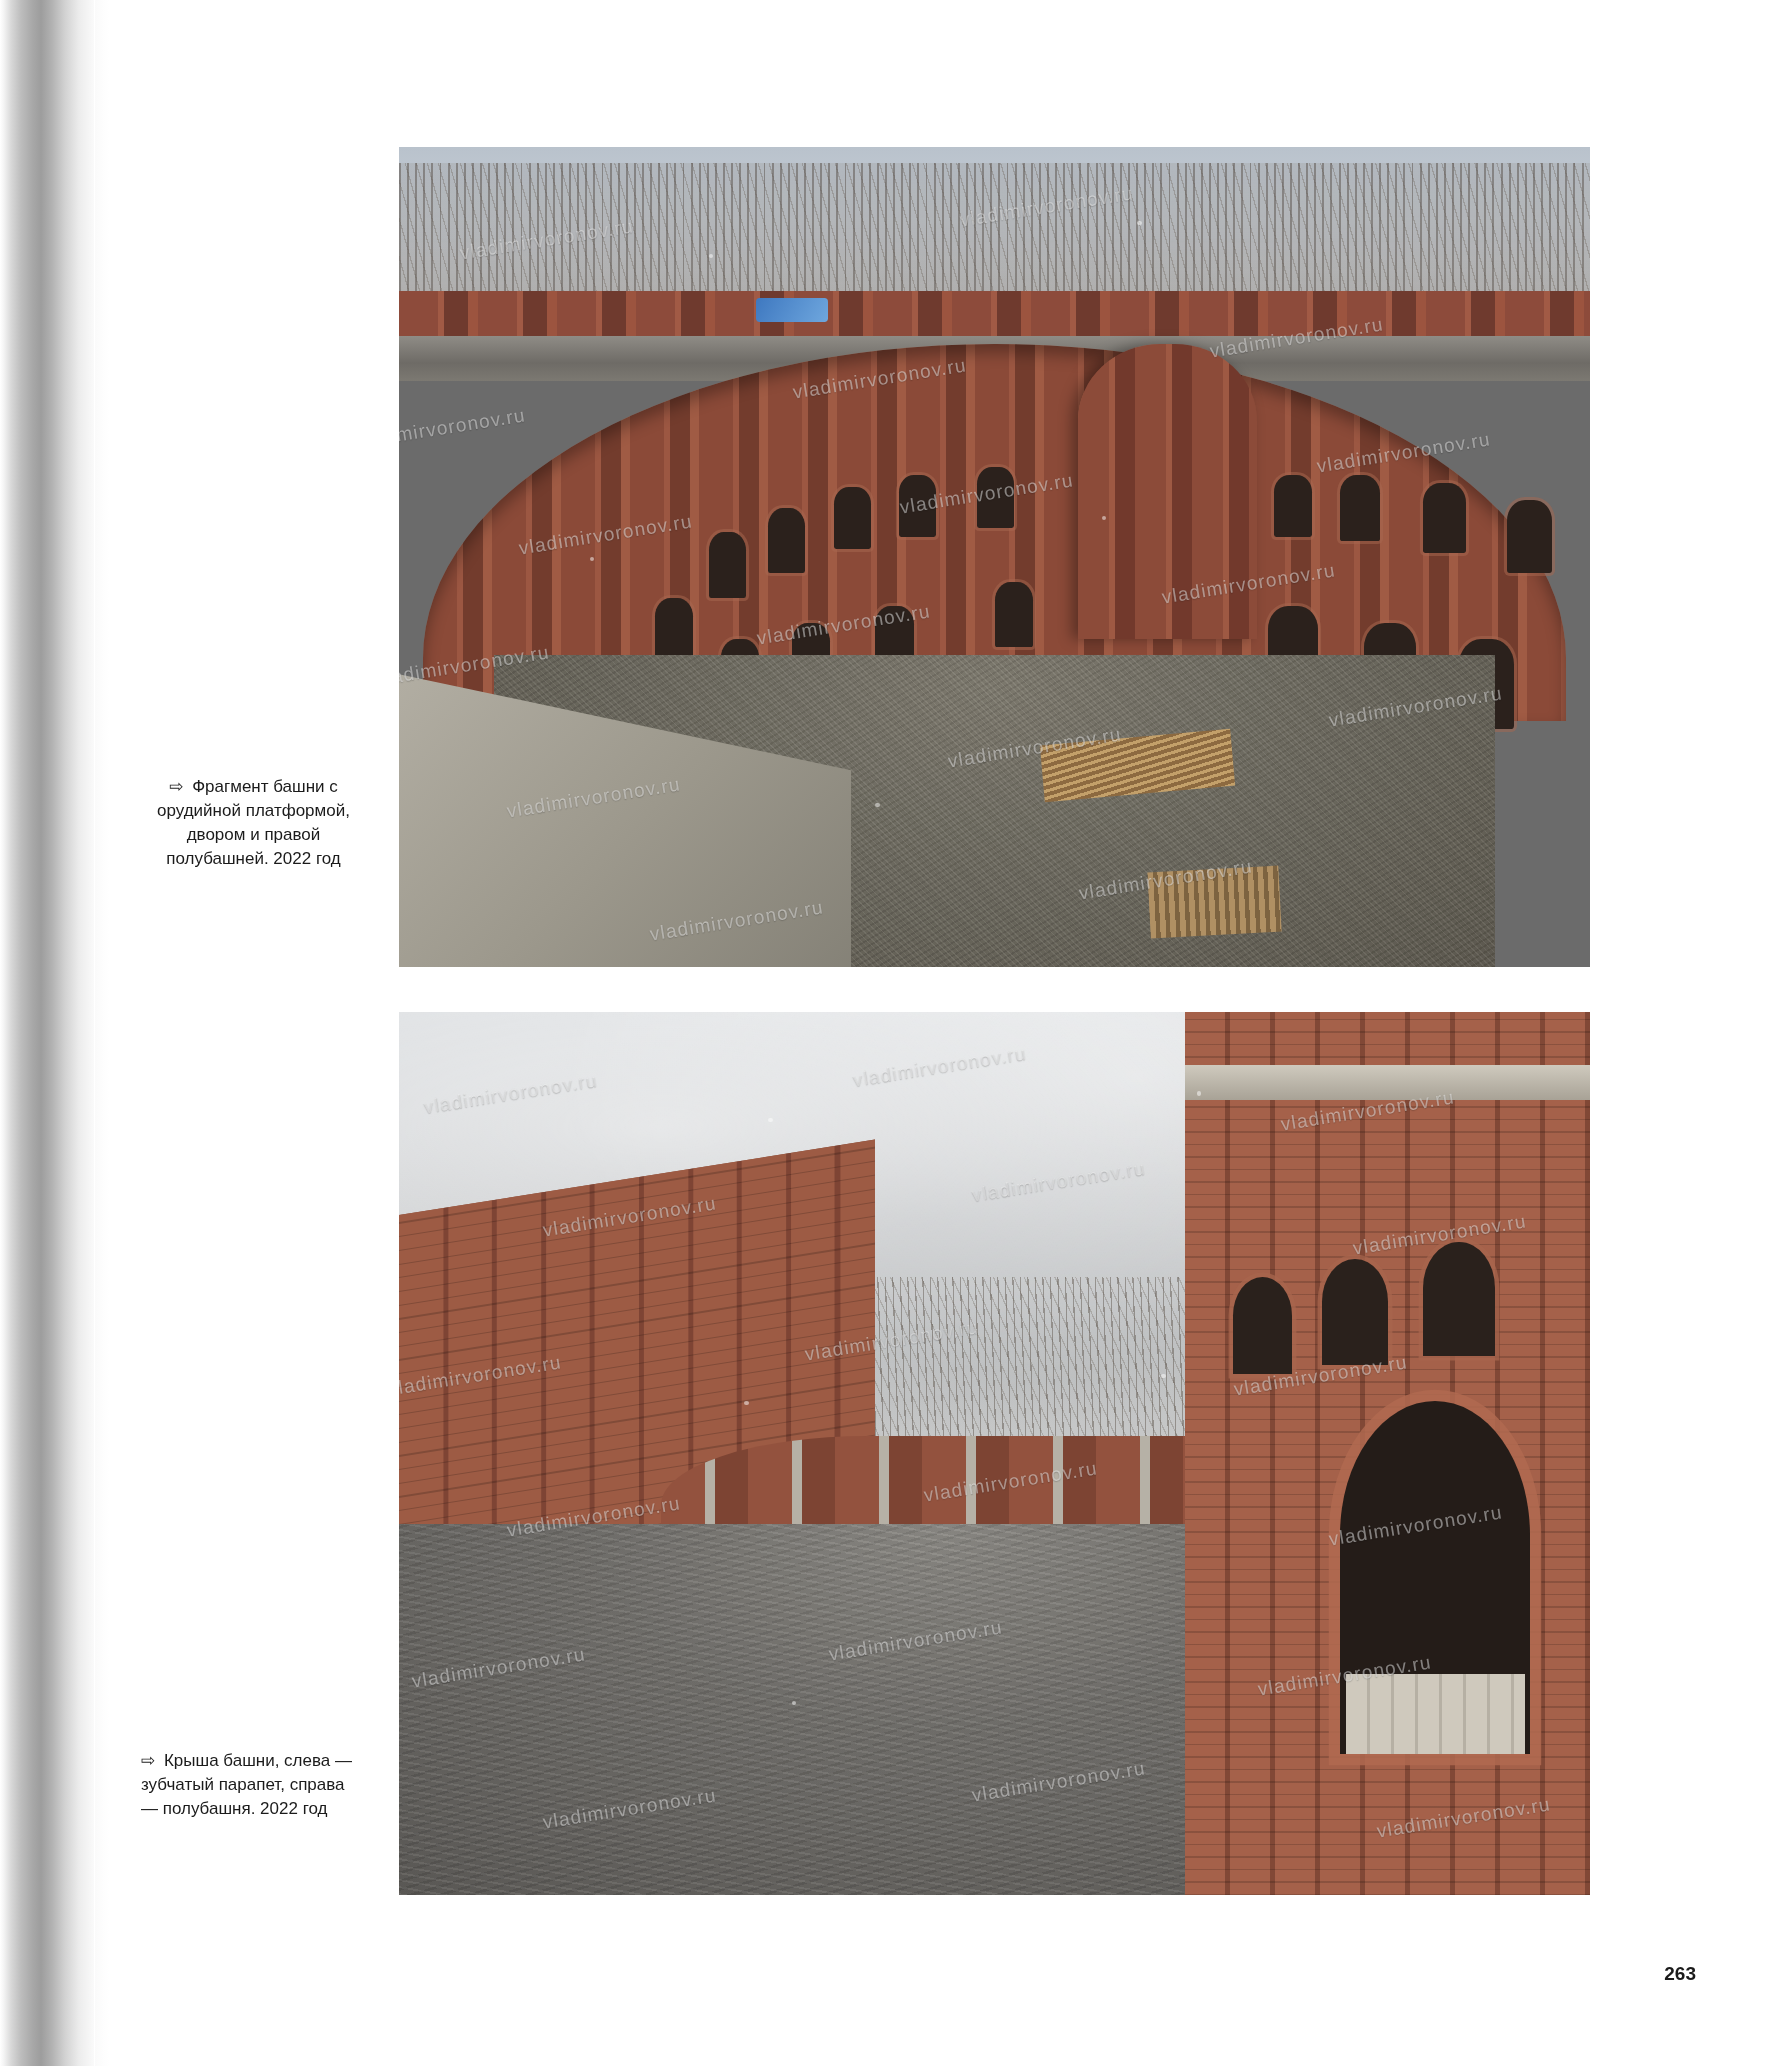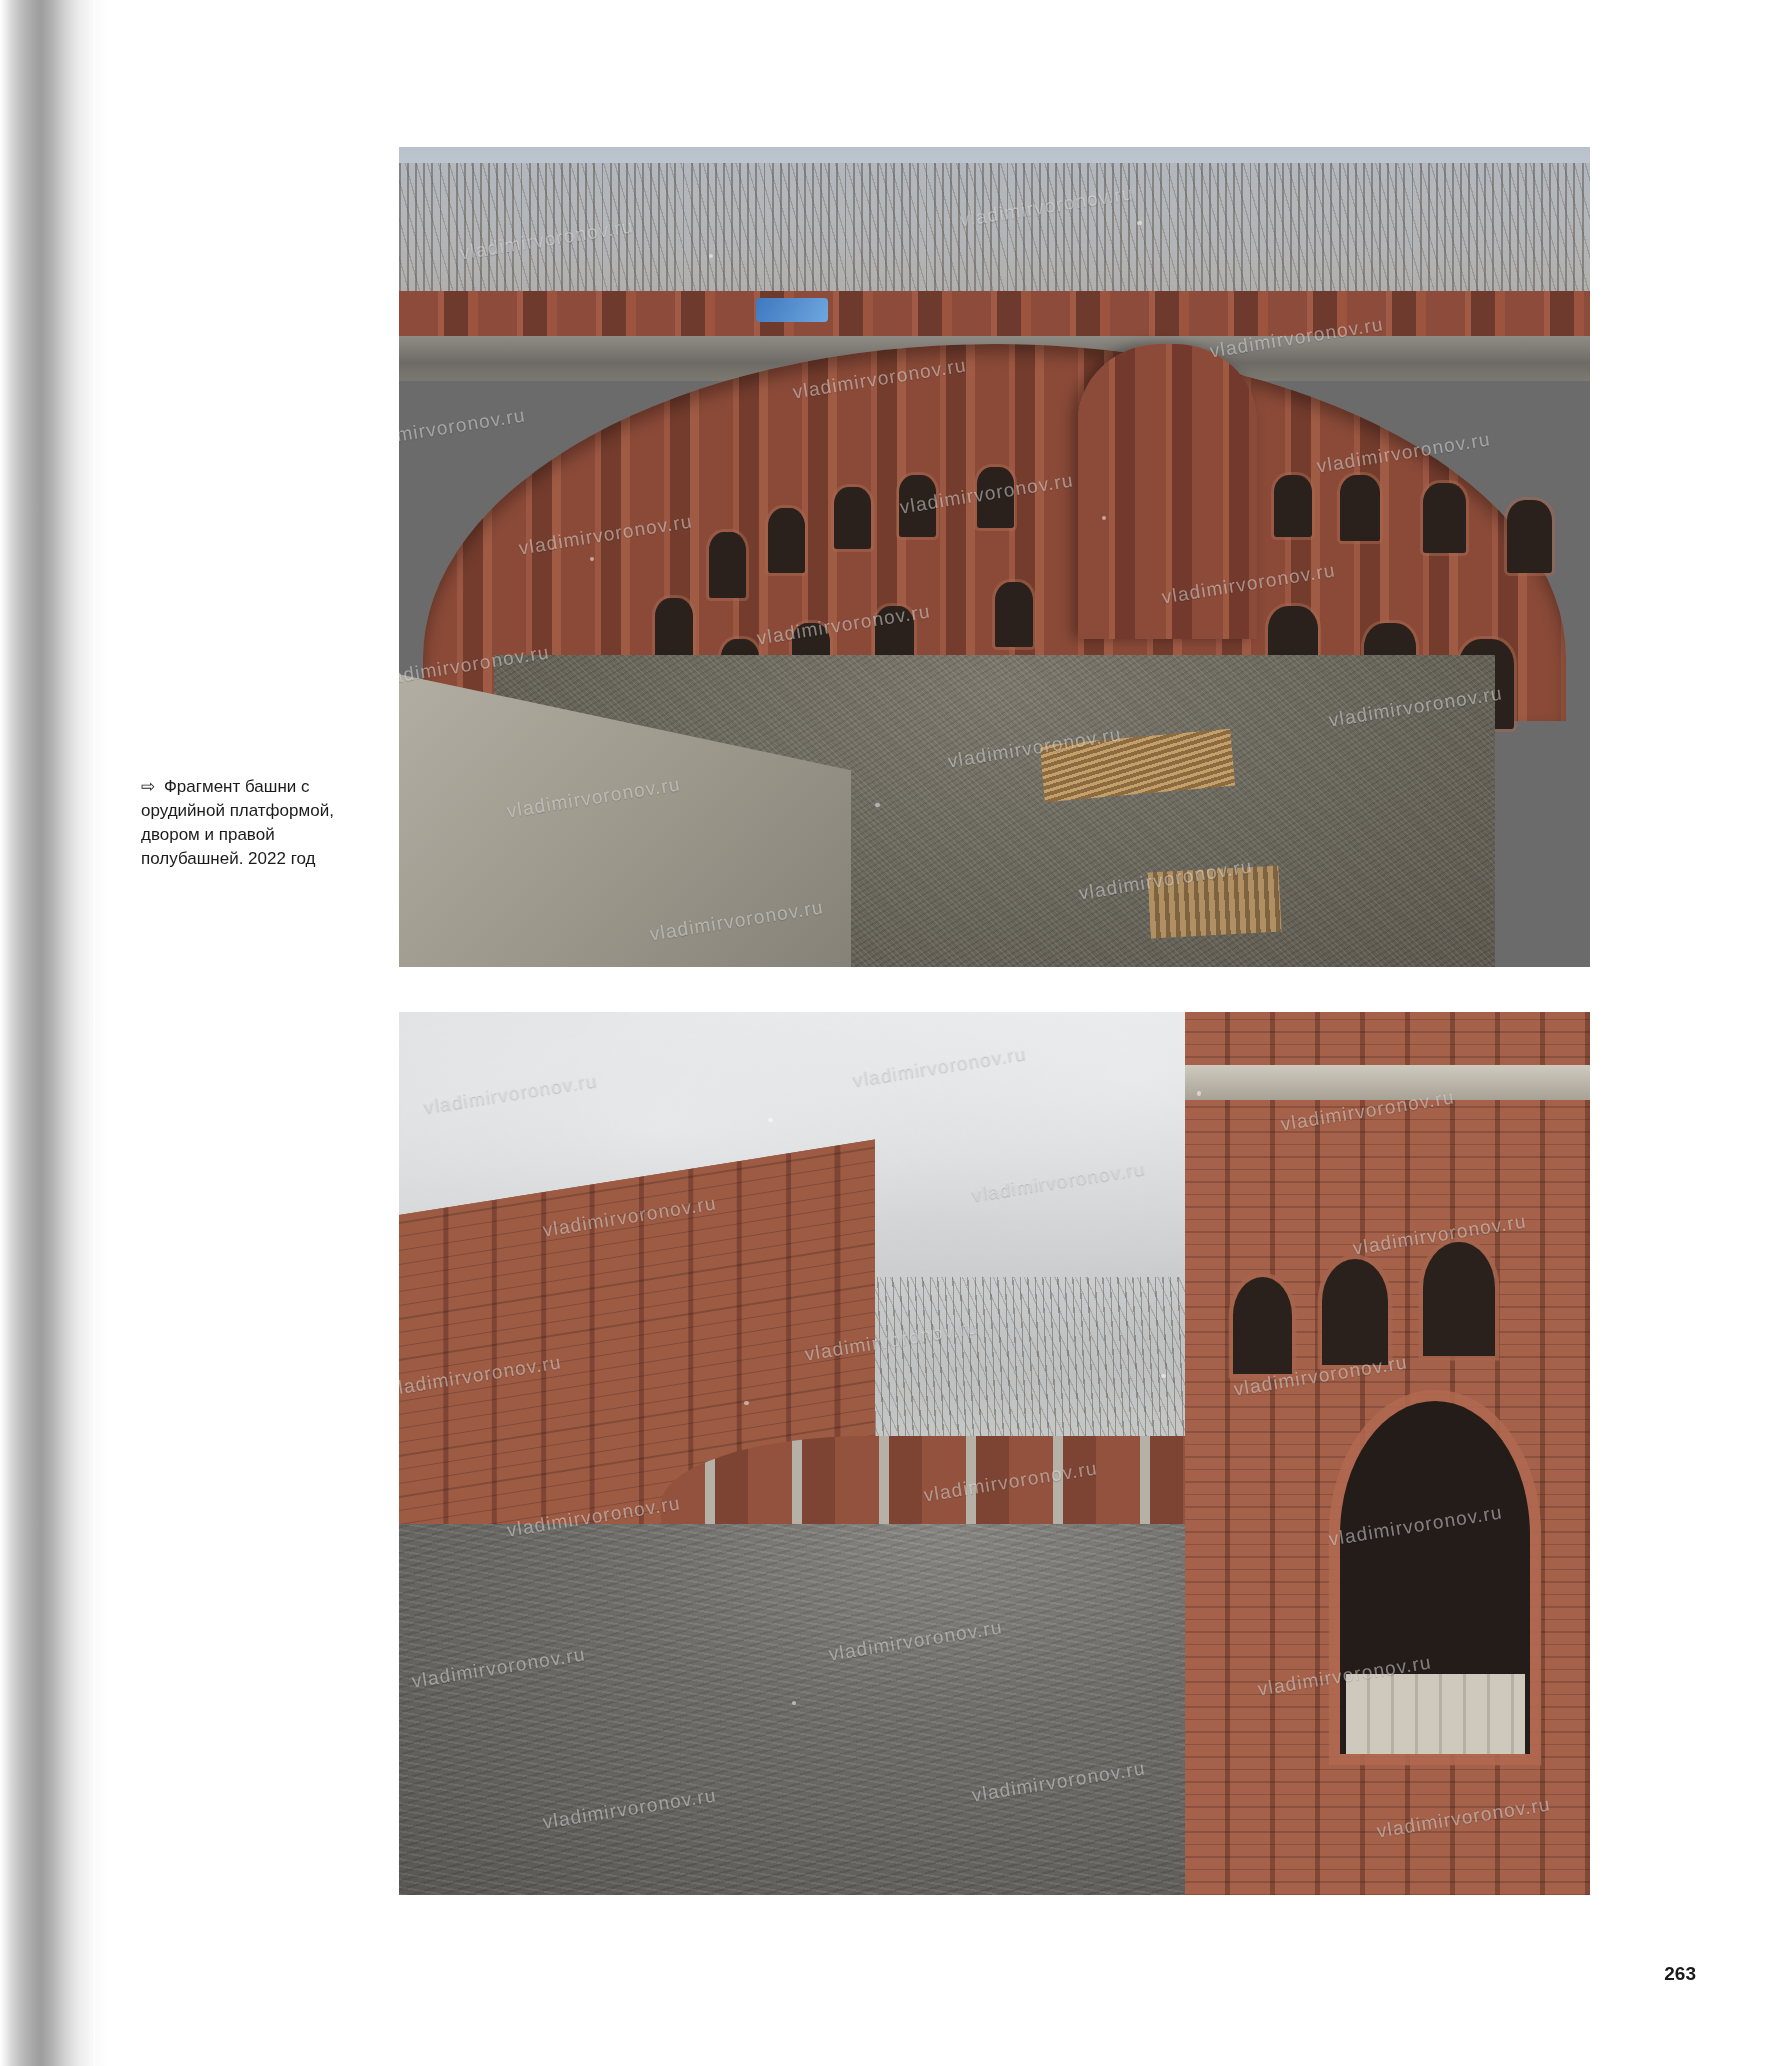--- a/index.html
+++ b/index.html
@@ -58,21 +58,21 @@
     color: #1b1b1b;
     font-family: "Liberation Sans", sans-serif;
   }
   .caption .arrow {
     display: inline-block;
     margin-right: 8.7px;
     font-size: 17px;
     line-height: 1;
     color: #1b1b1b;
   }
-  .caption-1 { left: 141px; top: 775px; }
+  .caption-1 { left: 141px; top: 775px; text-align: center; }
   .caption-2 { left: 141px; top: 1749px; }
 
   
   .figure {
     position: absolute;
     overflow: hidden;
     background: #6b6b6b;
   }
   .fig-1 {
     left: 399px;
@@ -422,17 +422,20 @@
         <div class="wm-dot" style="left:64%;top:41%"></div>
         <div class="wm-dot" style="left:33%;top:78%"></div>
       </div>
     </div>
   </div>
 
   <div class="caption caption-1">
     <span class="arrow">⇨</span><span>Фрагмент башни с орудийной платформой, двором и правой полубашней. 2022 год</span>
   </div>
 
+  <div class="caption caption-2">
+    <span class="arrow">⇨</span><span>Крыша башни, слева — зубчатый парапет, справа — полубашня. 2022 год</span>
+  </div>
 
   <div class="folio">263</div>
 
 </div>
 
 
 </body></html>

